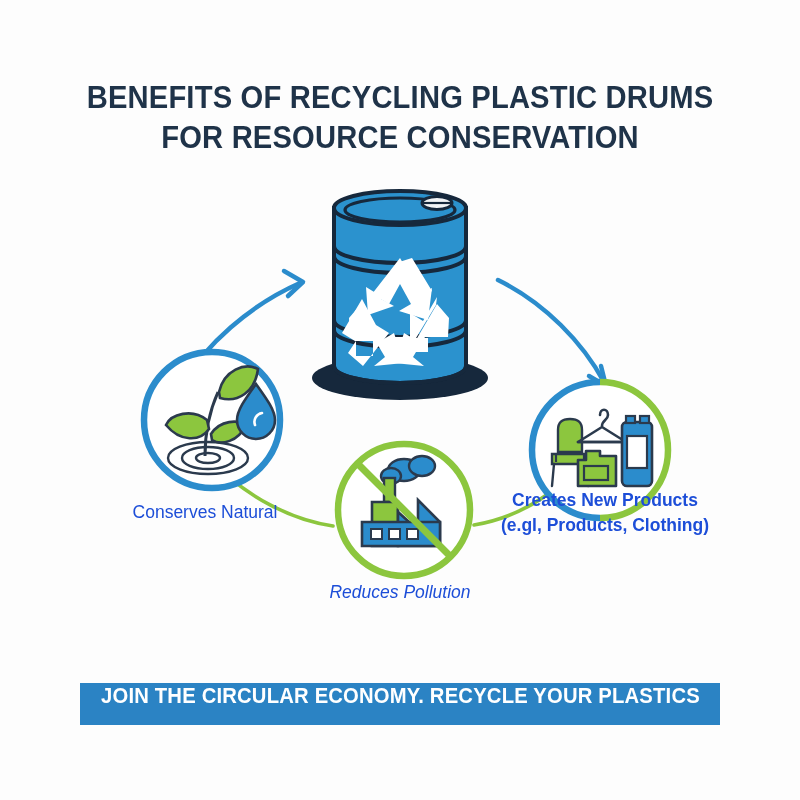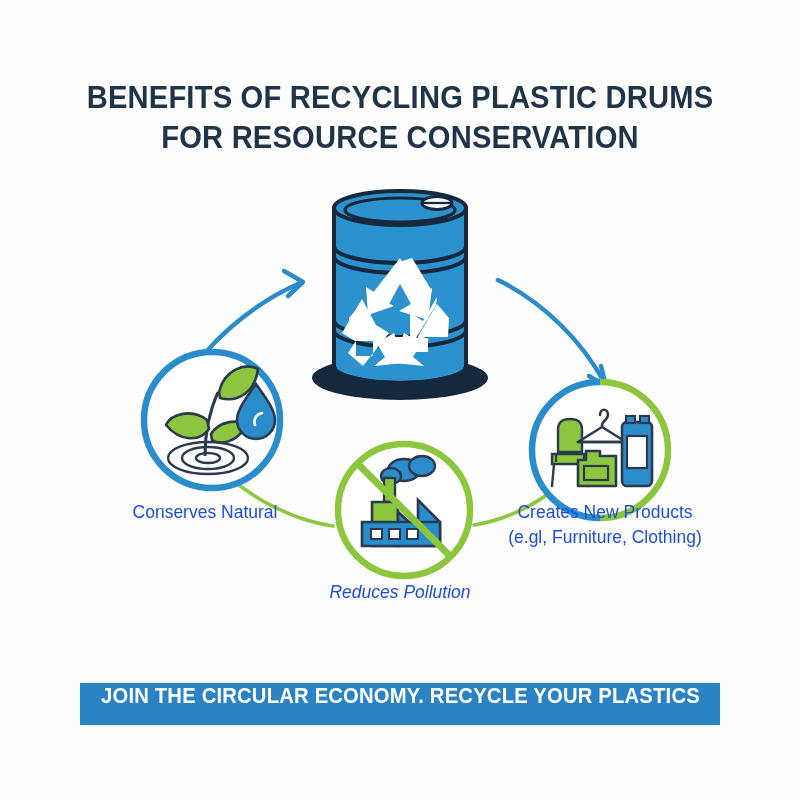--- a/index.html
+++ b/index.html
@@ -62,21 +62,21 @@
   .node-label {
     position: absolute;
     text-align: center;
     color: #1d4ed8;
     font-family: "Liberation Sans", sans-serif;
     font-size: 17.5px;
     line-height: 25px;
     white-space: nowrap;
   }
   .node-label.left  { left:  60px; top: 330px; width: 290px; }
-  .node-label.right { left: 455px; top: 330px; width: 300px; }
+  .node-label.right { left: 455px; top: 318px; width: 300px; font-weight: bold; }
   .node-label.bottom{ left: 255px; top: 410px; width: 290px; font-style: italic; }
 
   
   .banner {
     position: absolute;
     left: 80px;
     top: 683px;
     width: 640px;
     height: 42px;
     background: #2b83c4;
@@ -273,21 +273,21 @@
         </g>
       </g>
     </svg>
 
     <div class="node-label left">
       <div>Conserves Natural</div>
     </div>
 
     <div class="node-label right">
       <div>Creates New Products</div>
-      <div>(e.gl, Furniture, Clothing)</div>
+      <div>(e.gl, Products, Clothing)</div>
     </div>
 
     <div class="node-label bottom">
       <div>Reduces Pollution</div>
     </div>
   </div>
 
   <div class="banner">
     <span class="banner-text">JOIN THE CIRCULAR ECONOMY. RECYCLE YOUR PLASTICS</span>
   </div>

